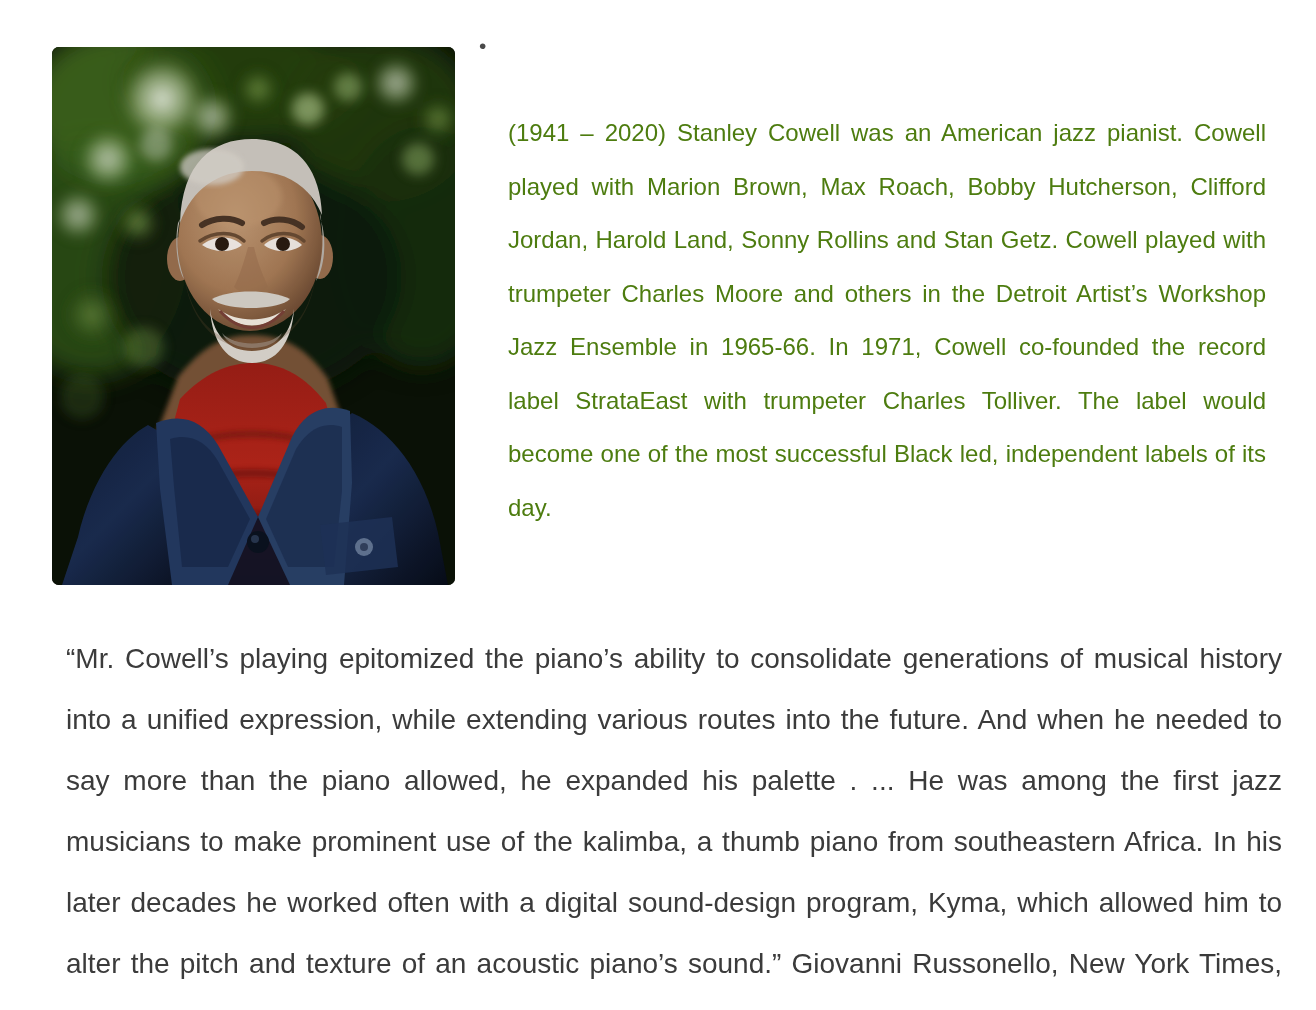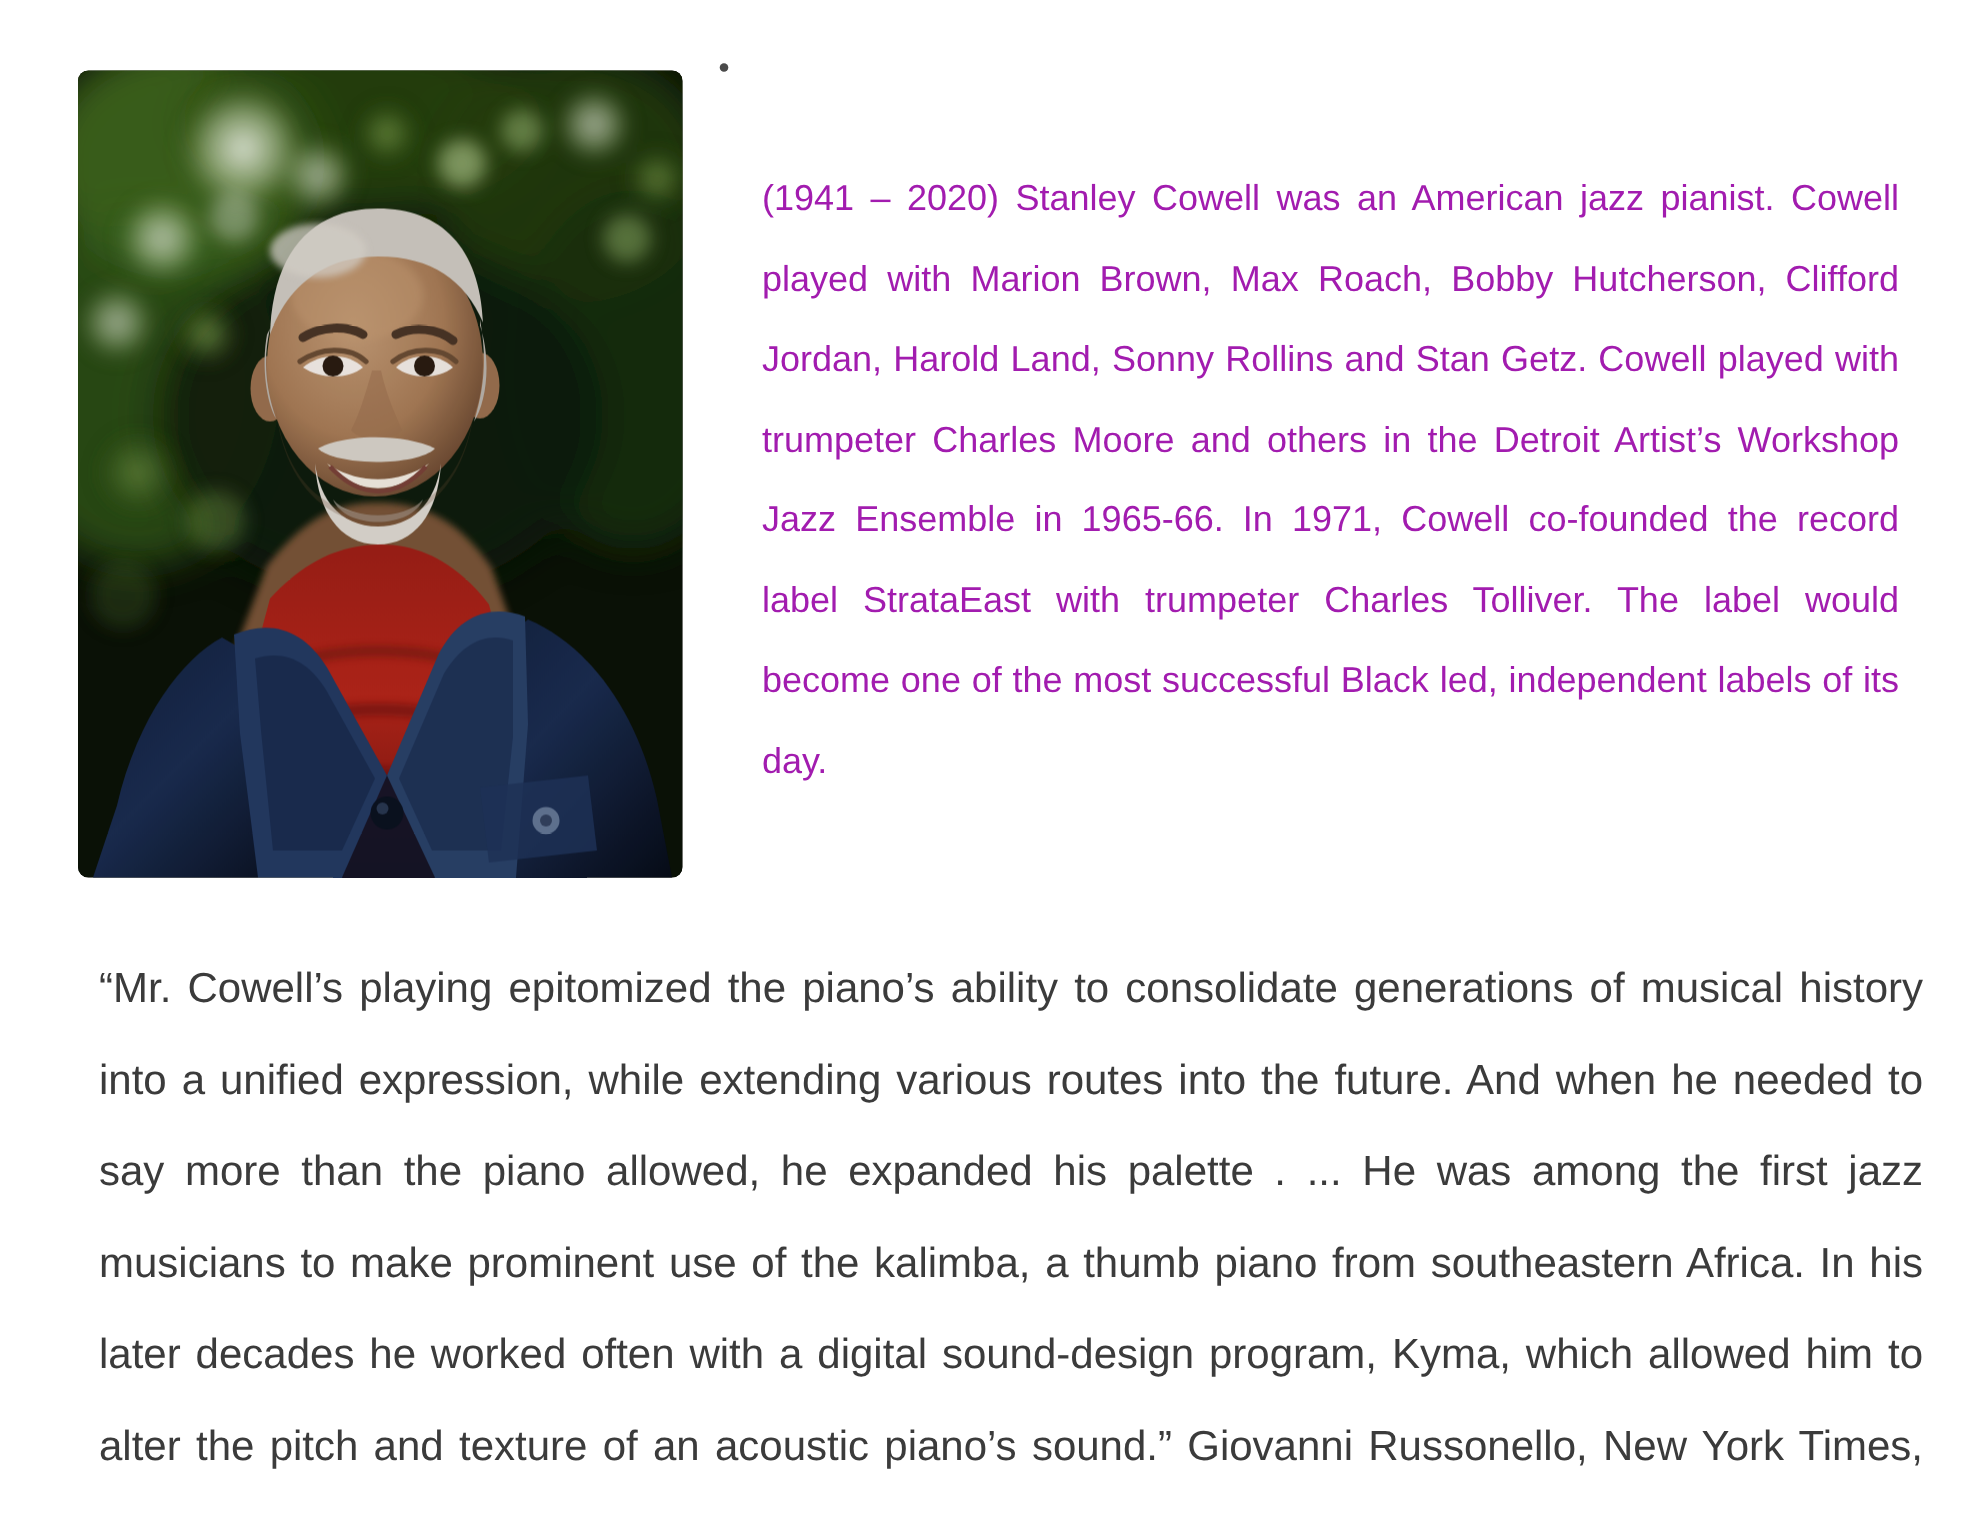--- a/index.html
+++ b/index.html
@@ -64,21 +64,21 @@
     line-height: 48px;
     font-weight: 400;
     white-space: nowrap;
   }
 
   .bio-para {
     margin: 0;
     padding-left: 30px;
     font-size: 24px;
     line-height: 53.5px;
-    color: #a21caf;
+    color: #4d7c0f;
     text-align: justify;
     -webkit-hyphens: auto;
     hyphens: auto;
     word-spacing: 0.2px;
   }
   .bio-para-spacer { height: 36px; }
 
   
   .quote-para {
     position: absolute;

